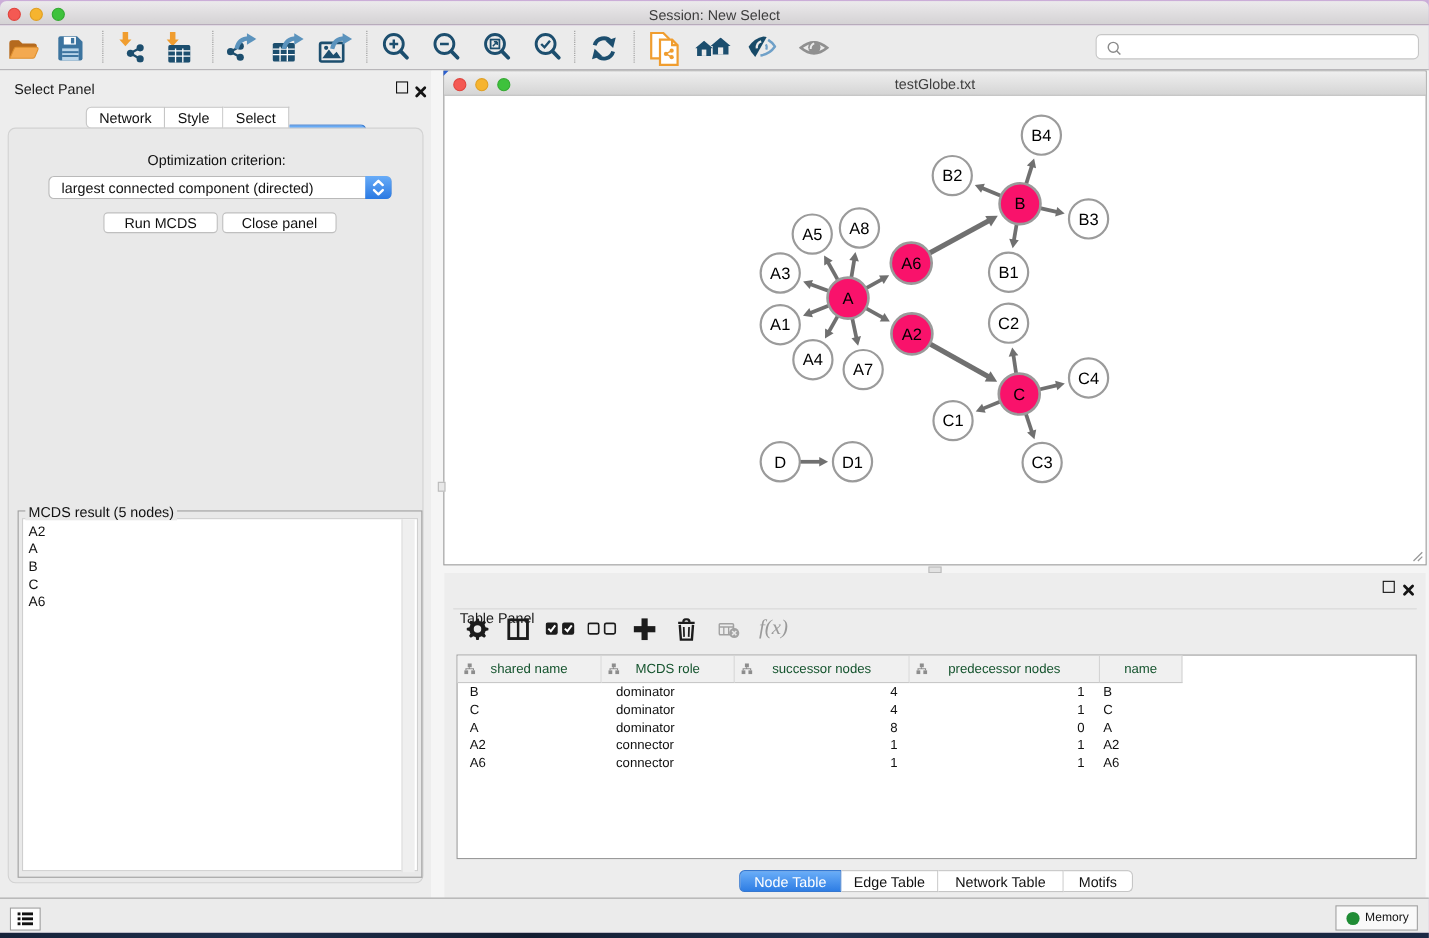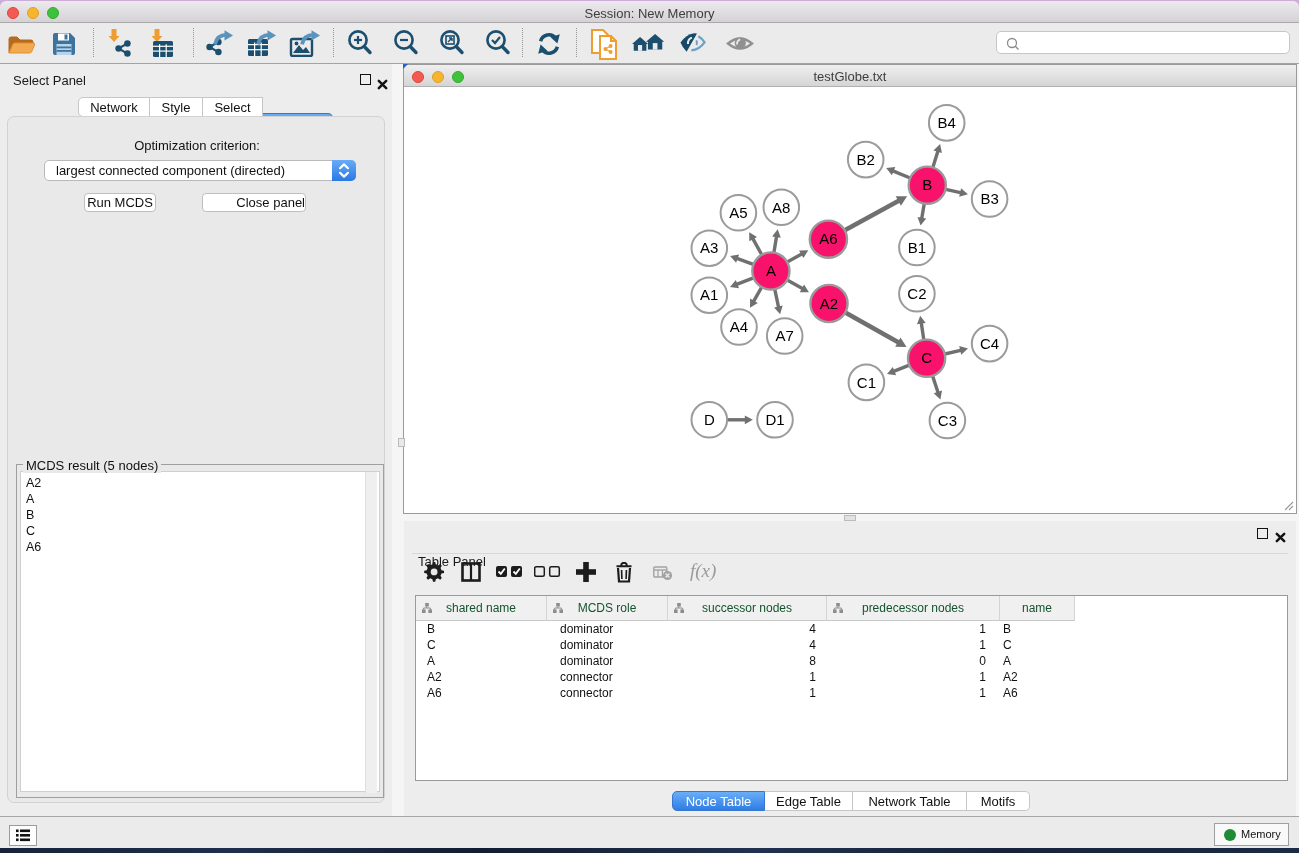--- a/index.html
+++ b/index.html
@@ -69,21 +69,21 @@
 #listbtn { left:9px; top:8px; width:28px; height:21px; background:#fdfdfd; border:1px solid #9c9c9c; }
 #membtn { left:1214px; top:6px; width:75px; height:23px; background:#f9f9f9; border:1px solid #9f9f9f; font-size:11px; color:#111; }
 </style>
 </head>
 <body>
 
 <div class="abs" id="titlebar">
   <div class="tl" style="left:7px;  background:#f45953; border:0.5px solid #e0443e;"></div>
   <div class="tl" style="left:27px; background:#f6b42f; border:0.5px solid #e0a023;"></div>
   <div class="tl" style="left:47px; background:#3ec23c; border:0.5px solid #34aa32;"></div>
-  <div class="abs" id="ttl-title">Session: New Memory</div>
+  <div class="abs" id="ttl-title">Session: New Select</div>
 </div>
 
 <div class="abs" id="toolbar">
   <svg class="abs" style="left:7px;top:11px" width="29" height="21" viewBox="0 0 29 21">
       <path d="M2 19 L2 5 Q2 3 4 3 L10 3 L13 6 L24 6 Q26 6 26 8 L26 10" fill="#b56a1e" stroke="#b56a1e" stroke-width="1"></path>
       <path d="M2 19 L6 10 Q6.5 9 8 9 L26 9 Q28 9 27.5 11 L24.5 18 Q24 19 22.5 19 Z" fill="#f3a950" stroke="#e0912f" stroke-width="1"></path>
     </svg>
   <svg class="abs" style="left:52px;top:9px" width="24" height="24" viewBox="0 0 24 24">
       <path d="M1 3 Q1 1 3 1 L18 1 L23 6 L23 21 Q23 23 21 23 L3 23 Q1 23 1 21 Z" fill="#3c749f"></path>
       <rect x="6" y="1.5" width="11" height="7" fill="#fff"></rect>
@@ -219,22 +219,22 @@
     <div class="abs" id="cp-inner">
       <div class="abs" id="dropdown">largest connected component (directed)
         <div class="abs" id="dd-cap">
           <svg width="24" height="21" viewBox="0 0 24 21">
               <path d="M8 8.2 L12 4.4 L16 8.2" fill="none" stroke="#fff" stroke-width="2.2" stroke-linecap="round" stroke-linejoin="round"></path>
               <path d="M8 12.8 L12 16.6 L16 12.8" fill="none" stroke="#fff" stroke-width="2.2" stroke-linecap="round" stroke-linejoin="round"></path>
             </svg>
         </div>
       </div>
       <div class="abs" id="opt-label">Optimization criterion:</div>
-      <div class="btn" style="left:76px; top:76px; width:72px;">Run MCDS</div>
-      <div class="btn" style="left:194px; top:76px; width:104px;text-align:right;">Close panel</div>
+      <div class="btn" style="left:86px; top:76px; width:104px;">Run MCDS</div>
+      <div class="btn" style="left:194px; top:76px; width:104px;">Close panel</div>
       <div class="abs" id="gbox">
         <div class="abs" id="glist">A2<br>A<br>B<br>C<br>A6
           <div class="abs" id="gscroll"></div>
         </div>
       </div>
       <div class="abs" id="gbox-label">MCDS result (5 nodes)</div>
     </div>
   </div>
 
   <div class="abs" id="mdi">

